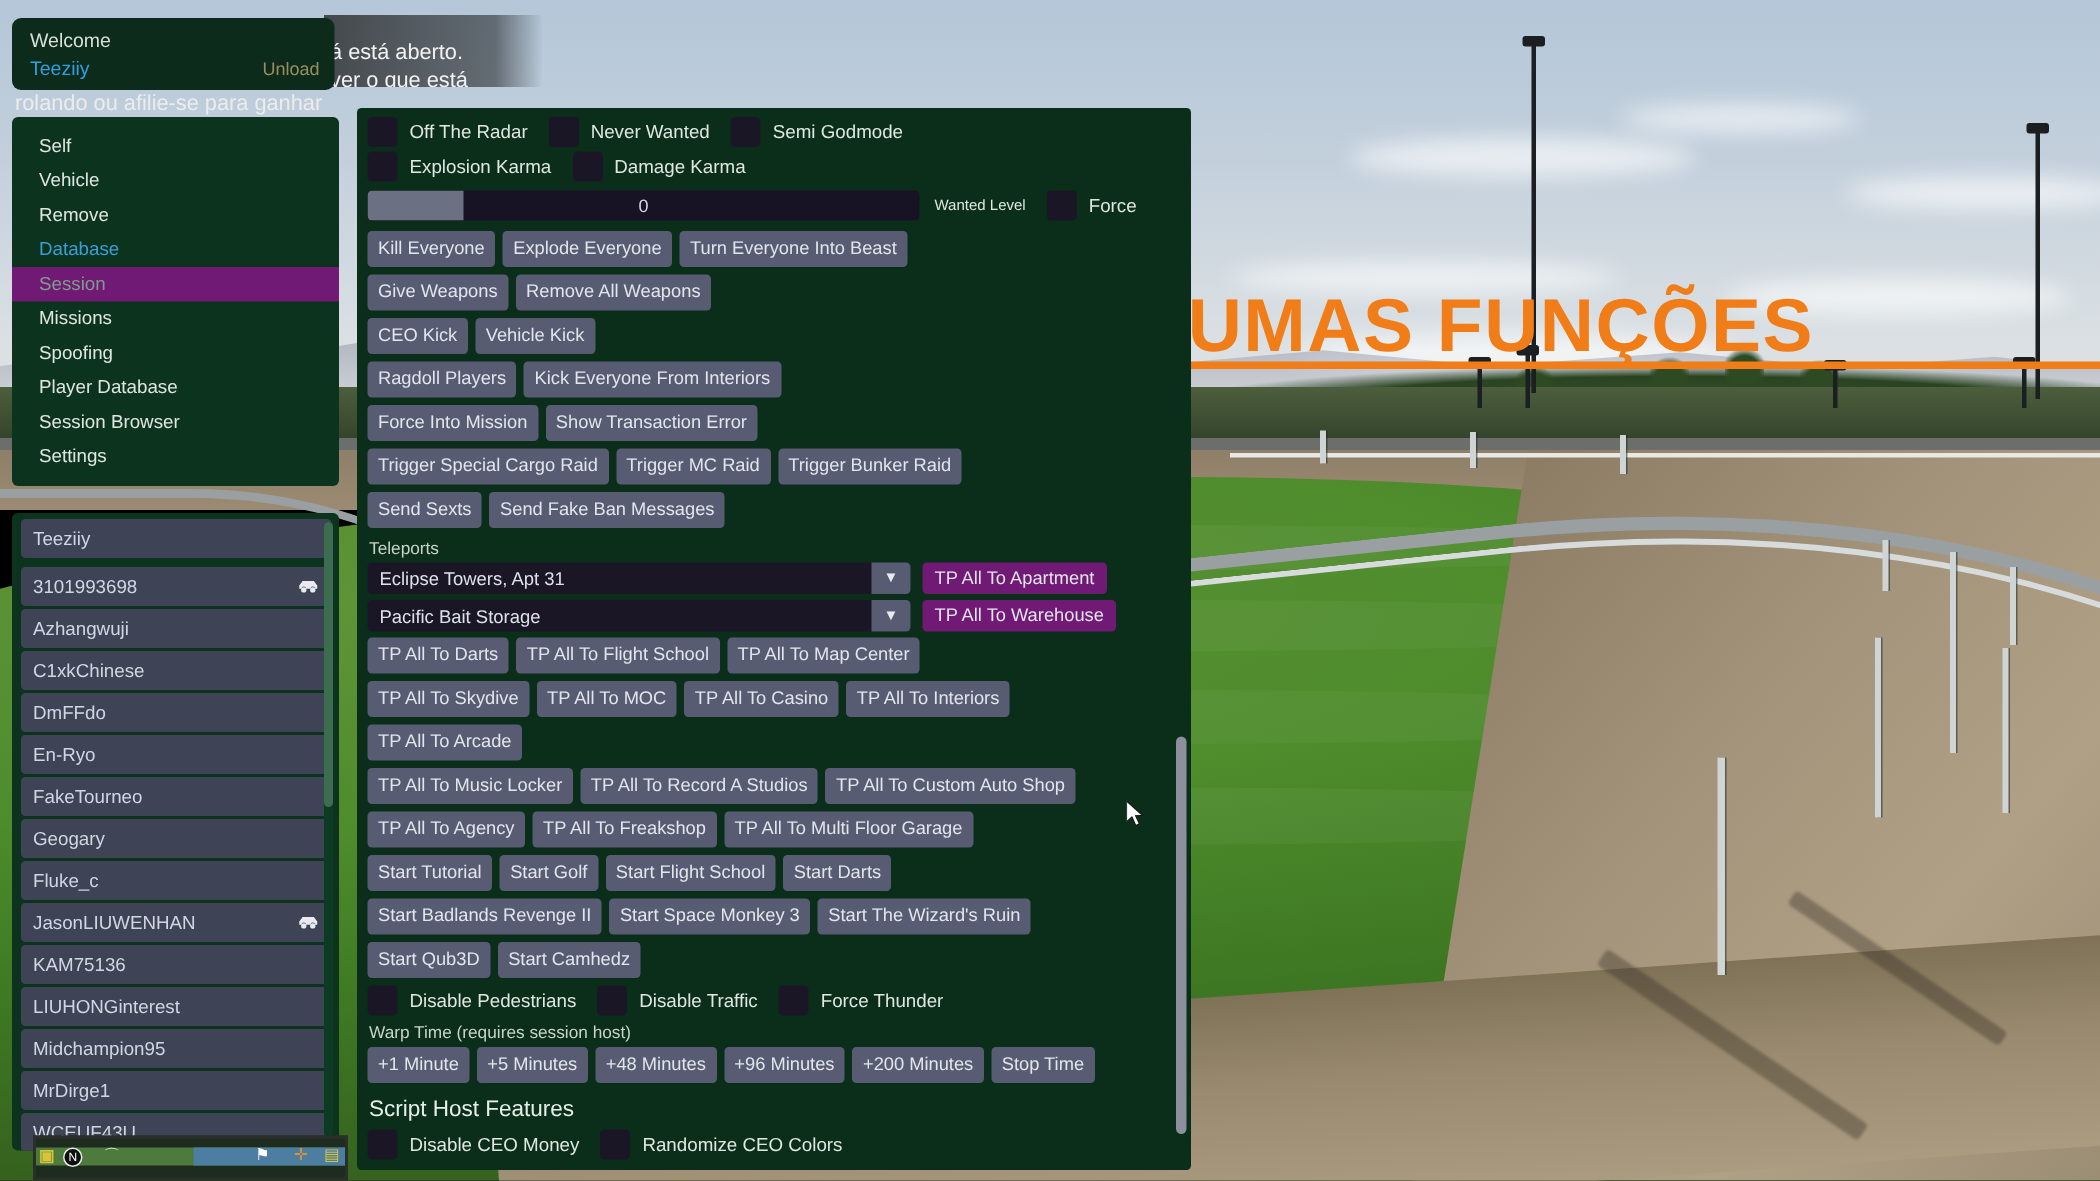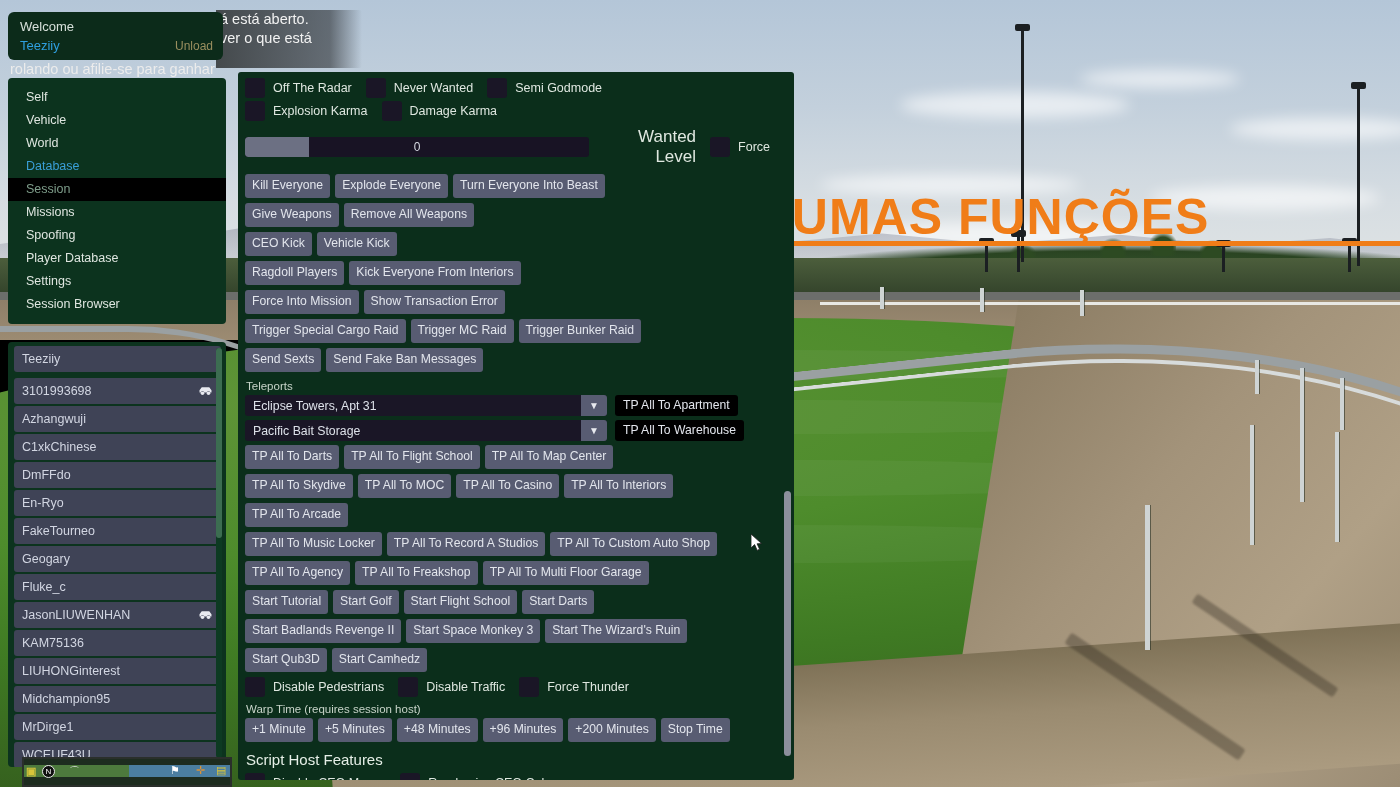--- a/index.html
+++ b/index.html
@@ -150,23 +150,23 @@
   #welcome-panel .wuser {
     font-size: 13px; color: #2f9fe0; line-height: 19px;
   }
   #welcome-panel .wunload {
     font-size: 12px; color: #9a8f5f; align-self: flex-end; margin-bottom: 2px;
   }
 
   
   #notification {
     position: absolute; left: 216px; top: 10px;
-    width: 146px; height: 58px;
+    width: 146px; height: 48px;
     background: linear-gradient(to right, rgba(58,62,64,0.92), rgba(28,30,32,0.55) 78%, rgba(20,22,24,0) 100%);
-    overflow: hidden; padding: 0 0 0 4px;
+    overflow: hidden; padding: 16px 0 0 4px;
     border-radius: 0 3px 3px 0;
   }
   #notification div {
     font-size: 14.5px; color: #f2f2f2; line-height: 19px;
     white-space: nowrap;
   }
   #notification-tail {
     position: absolute; left: 10px; top: 60px;
     width: 330px; height: 18px; overflow: hidden;
   }
@@ -182,21 +182,21 @@
     border-radius: 4px;
     padding: 8px 0;
   }
   .nav-item {
     height: 23px; line-height: 23px;
     padding-left: 18px;
     font-size: 12.5px; color: #dfe6e0;
     cursor: pointer;
   }
   .nav-item.accent { color: #3a9fd8; }
-  .nav-item.current { color: #7e9d8a; background: #000000; }
+  .nav-item.current { color: #7e9d8a; background: #701a75; }
 
   
   #player-panel {
     position: absolute; left: 8px; top: 342px;
     width: 218px; height: 425px;
     background: #0c331e;
     border-radius: 4px;
     padding: 4px 5px 4px 6px;
     overflow: hidden;
   }
@@ -269,21 +269,21 @@
   .slider-fill {
     position: absolute; left: 0; top: 0;
     width: 64px; height: 20px; background: #6c7083;
     border-radius: 3px 0 0 3px;
   }
   .slider-val {
     position: absolute; inset: 0;
     display: flex; align-items: center; justify-content: center;
     font-size: 12px; color: #d6d9e2;
   }
-  .slider-label { font-size: 17px; color: #dfe7e0; margin-left: 10px; text-align: right; }
+  .slider-label { font-size: 10px; color: #dfe7e0; margin-left: 10px; text-align: right; }
 
   .section-label {
     font-size: 11.5px; color: #c8d4c9;
     margin: 3px 0 3px 1px;
   }
   .section-head {
     font-size: 15px; color: #e6efe7;
     margin: 4px 0 5px 1px;
   }
 
@@ -297,21 +297,21 @@
   }
   .dd-text { font-size: 12.3px; color: #dde1e9; }
   .dd-arrow {
     position: absolute; right: 0; top: 0;
     width: 26px; height: 21px;
     background: #585c72; border-radius: 0 3px 3px 0;
     display: flex; align-items: center; justify-content: center;
     font-size: 10px; color: #e8eaef;
   }
   .dd-btn {
-    background: #000000; color: #e2e5ec;
+    background: #701a75; color: #e2e5ec;
     font-size: 12.2px; line-height: 21px;
     border-radius: 3px; padding: 0 8px;
     margin-left: 8px; cursor: pointer; white-space: nowrap;
   }
 
   #main-scroll-track {
     position: absolute; right: 3px; top: 4px;
     width: 7px; height: 700px;
     background: transparent;
   }
@@ -436,28 +436,28 @@
     <div class="wcol">
       <div class="wtitle">Welcome</div>
       <div class="wuser">Teeziiy</div>
     </div>
     <div class="wunload">Unload</div>
   </div>
 
   <div id="sidebar">
       <div class="nav-item"><span>Self</span></div>
       <div class="nav-item"><span>Vehicle</span></div>
-      <div class="nav-item"><span>World</span></div>
+      <div class="nav-item"><span>Remove</span></div>
       <div class="nav-item accent"><span>Database</span></div>
       <div class="nav-item current"><span>Session</span></div>
       <div class="nav-item"><span>Missions</span></div>
       <div class="nav-item"><span>Spoofing</span></div>
       <div class="nav-item"><span>Player Database</span></div>
+      <div class="nav-item"><span>Session Browser</span></div>
       <div class="nav-item"><span>Settings</span></div>
-      <div class="nav-item"><span>Session Browser</span></div>
     </div>
 
   <div id="player-panel">
     <div id="player-rows">
         <div class="player-row self">
           <span class="player-name">Teeziiy</span>
         </div>
         <div class="player-row">
           <span class="player-name">3101993698</span>
           <svg class="veh-icon" viewBox="0 0 20 14">

